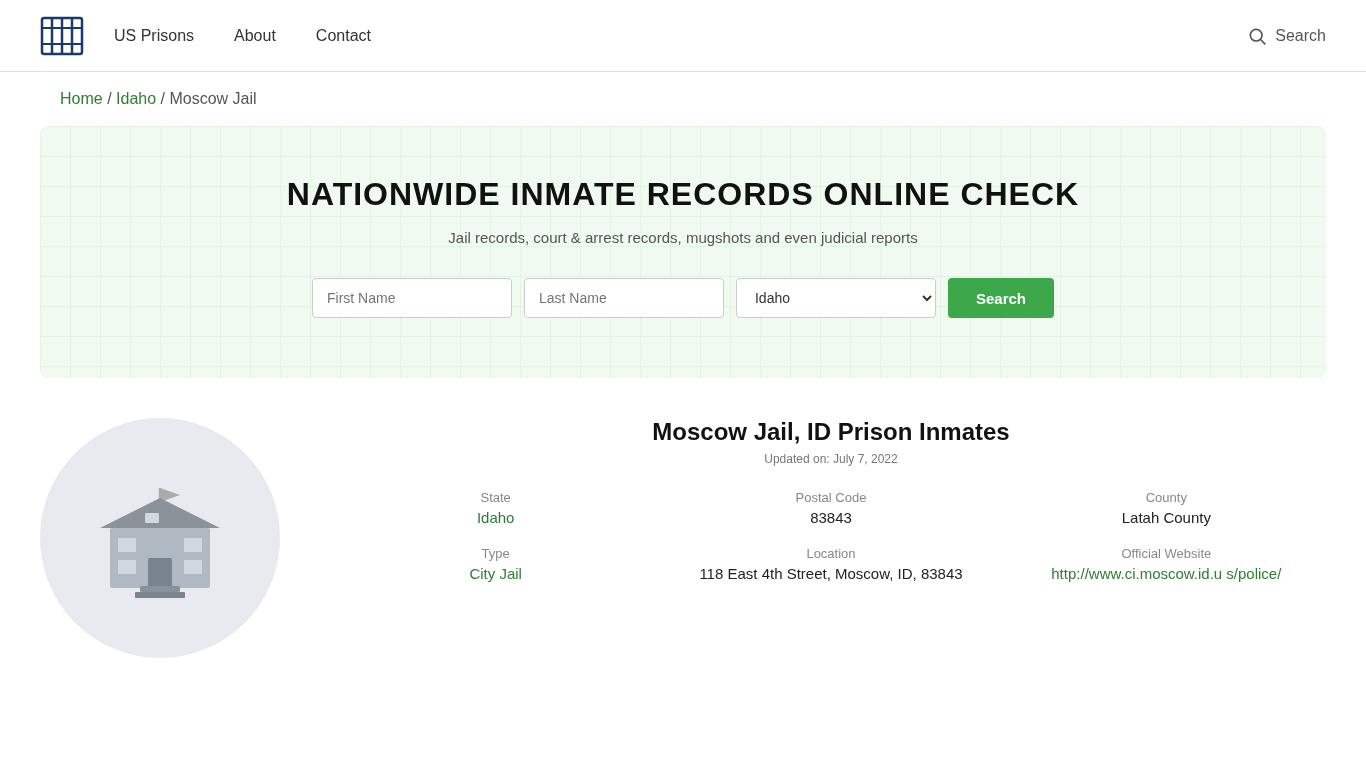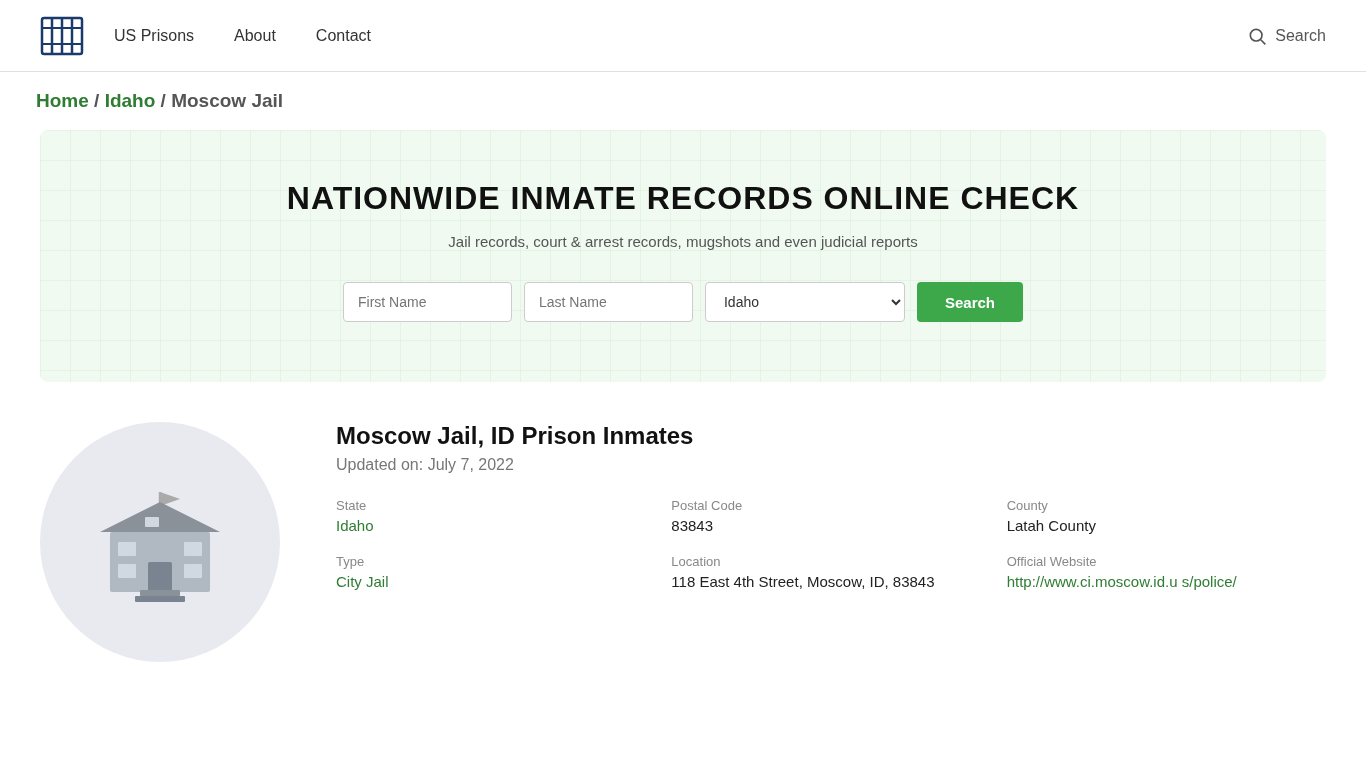--- a/index.html
+++ b/index.html
@@ -41,24 +41,23 @@
       font-size: 16px;
       cursor: pointer;
     }
     .search-icon-nav {
       width: 20px;
       height: 20px;
     }
 
     
     .breadcrumb {
-      padding: 18px 36px;
-      font-size: 19px;
+      padding: 18px 60px;
+      font-size: 16px;
       color: #555;
-      font-weight: bold;
     }
     .breadcrumb a {
       color: #2e7d32;
       text-decoration: none;
     }
     .breadcrumb span { color: #555; }
 
     
     .hero {
       background: #f0faf0;
@@ -83,21 +82,21 @@
       color: #555;
       margin-bottom: 32px;
     }
     .hero-form {
       display: flex;
       justify-content: center;
       gap: 12px;
       flex-wrap: wrap;
     }
     .hero-form input {
-      width: 169px;
+      width: 200px;
       padding: 10px 14px;
       border: 1px solid #ccc;
       border-radius: 4px;
       font-size: 14px;
       color: #999;
       outline: none;
     }
     .hero-form select {
       width: 200px;
       padding: 10px 14px;
@@ -119,20 +118,21 @@
       font-weight: bold;
       cursor: pointer;
     }
 
     
     .content {
       padding: 40px 40px 40px 40px;
       display: flex;
       gap: 56px;
       align-items: flex-start;
+      text-align: center;
     }
     .facility-image-wrap {
       flex-shrink: 0;
       width: 240px;
       height: 240px;
       background: #e8eaf0;
       border-radius: 50%;
       display: flex;
       align-items: center;
       justify-content: center;
@@ -145,21 +145,21 @@
     .facility-details {
       flex: 1;
     }
     .facility-name {
       font-size: 24px;
       font-weight: bold;
       color: #111;
       margin-bottom: 6px;
     }
     .facility-updated {
-      font-size: 16px;
+      font-size: 12px;
       color: #777;
       margin-bottom: 24px;
     }
     .detail-grid {
       display: grid;
       grid-template-columns: 1fr 1fr 1fr;
       gap: 20px 16px;
     }
     .detail-item label {
       display: block;

